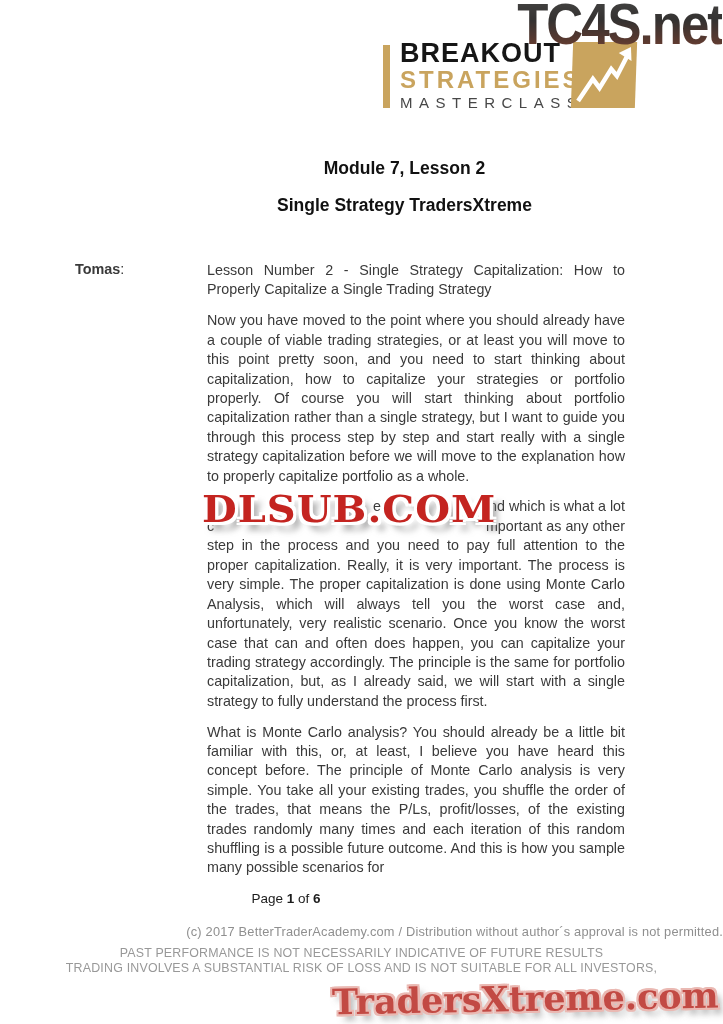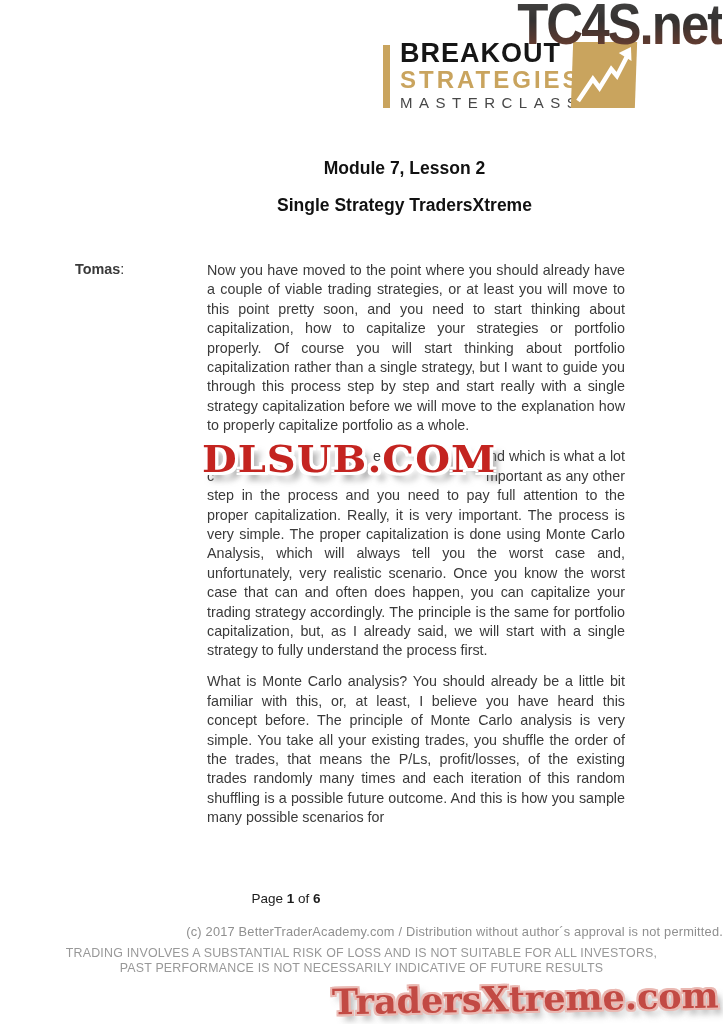--- a/index.html
+++ b/index.html
@@ -104,20 +104,21 @@
   </div>
 
   <div class="title1">Module 7, Lesson 2</div>
   <div class="title2">Single Strategy TradersXtreme</div>
 
   <div class="transcript">
     <div class="speaker">
       <span class="b">Tomas</span><span>:</span>
     </div>
     <div class="tcol">
+      <p>Lesson Number 2 - Single Strategy Capitalization: How to Properly Capitalize a Single Trading Strategy</p>
       <p>Now you have moved to the point where you should already have a couple of viable trading strategies, or at least you will move to this point pretty soon, and you need to start thinking about capitalization, how to capitalize your strategies or portfolio properly. Of course you will start thinking about portfolio capitalization rather than a single strategy, but I want to guide you through this process step by step and start really with a single strategy capitalization before we will move to the explanation how to properly capitalize portfolio as a whole.</p>
 
       <div class="obscured">
         <span class="frag f1">S</span>
         <span class="frag f2">ex</span>
         <span class="frag f3">t and which is what a lot</span>
         <span class="frag f4">c</span>
         <span class="frag f5">mportant as any other</span>
         <div class="dlsub">DLSUB.COM</div>
       </div>
@@ -127,19 +128,19 @@
     </div>
   </div>
 
   <div class="pagenum">
     <span>Page </span><span class="b">1</span><span> of </span><span class="b">6</span>
   </div>
 
   <div class="copyright">(c) 2017 BetterTraderAcademy.com / Distribution without author´s approval is not permitted.</div>
 
   <div class="disclaimer">
+    <div>PAST PERFORMANCE IS NOT NECESSARILY INDICATIVE OF FUTURE RESULTS</div>
     <div>TRADING INVOLVES A SUBSTANTIAL RISK OF LOSS AND IS NOT SUITABLE FOR ALL INVESTORS,</div>
-    <div>PAST PERFORMANCE IS NOT NECESSARILY INDICATIVE OF FUTURE RESULTS</div>
   </div>
 
   <div class="tradersx">TradersXtreme.com</div>
 
 </div>
 
 </body></html>

